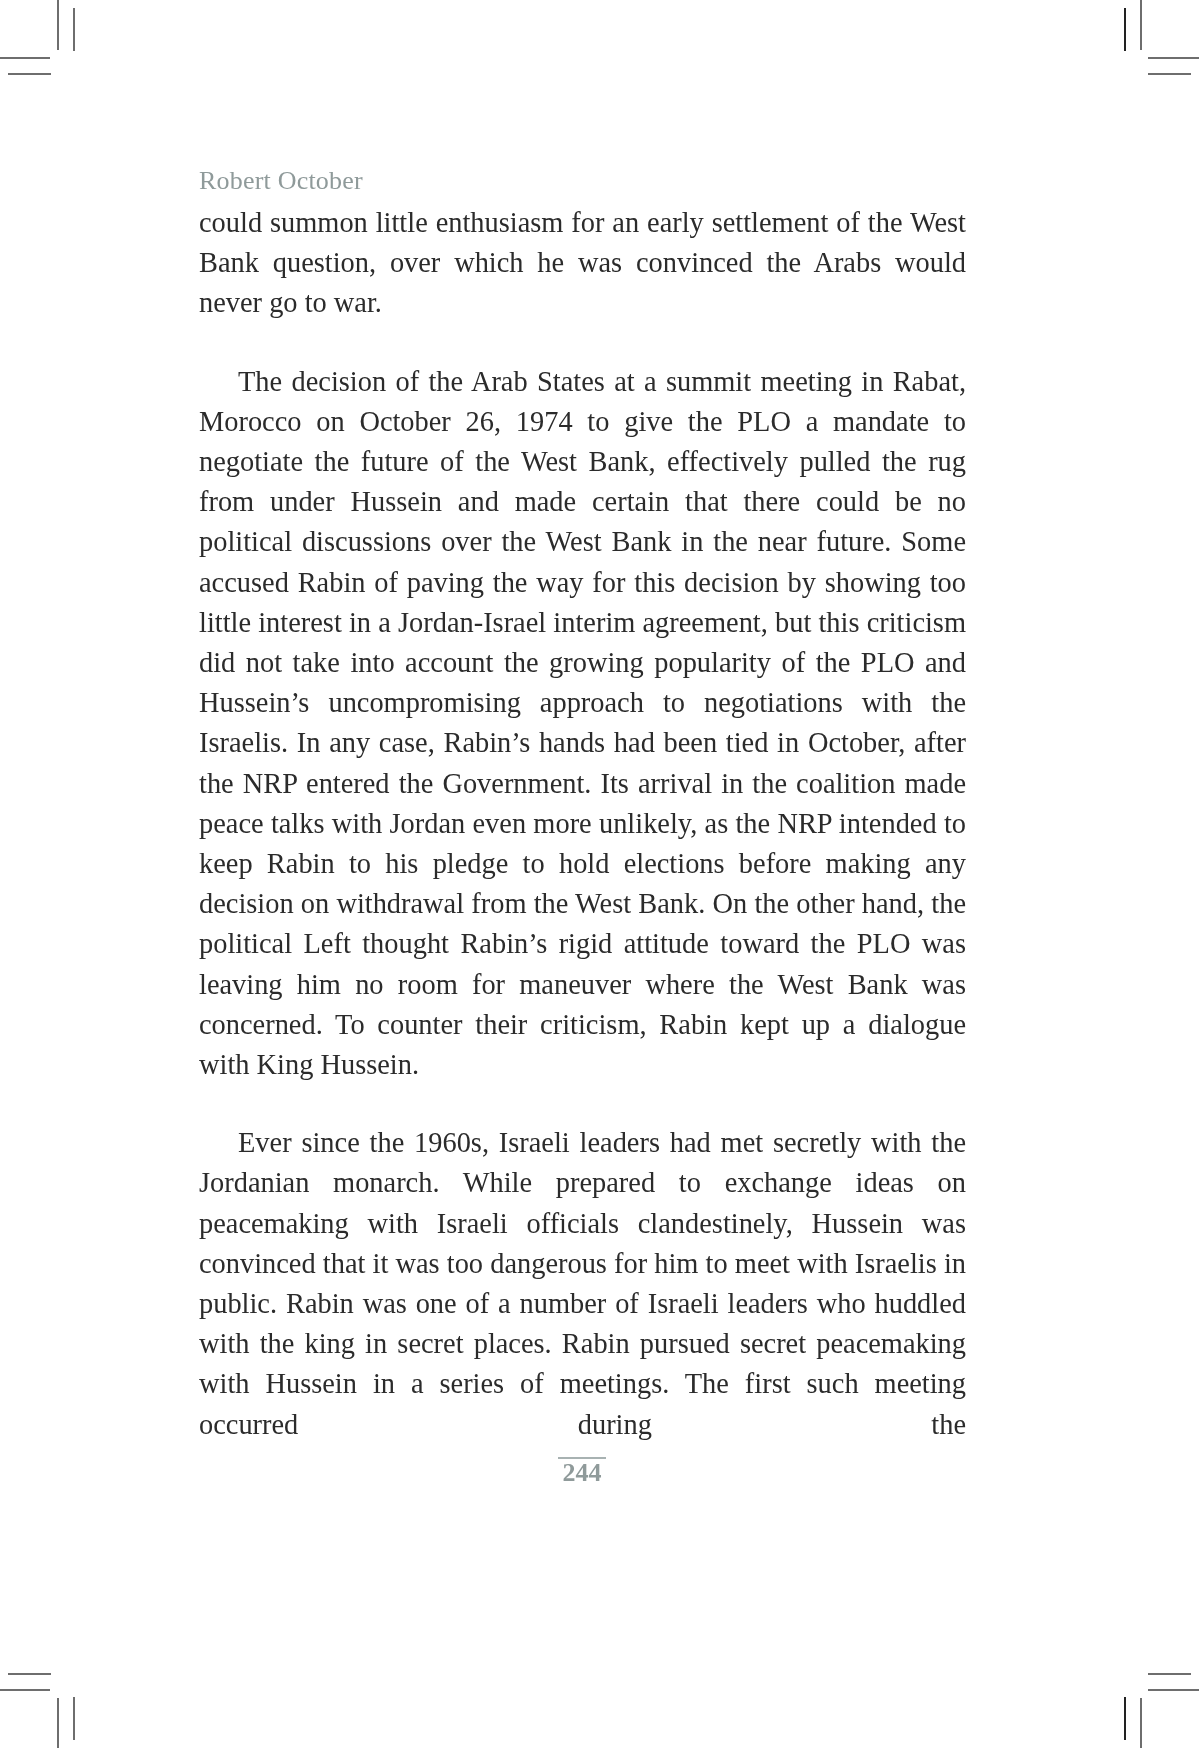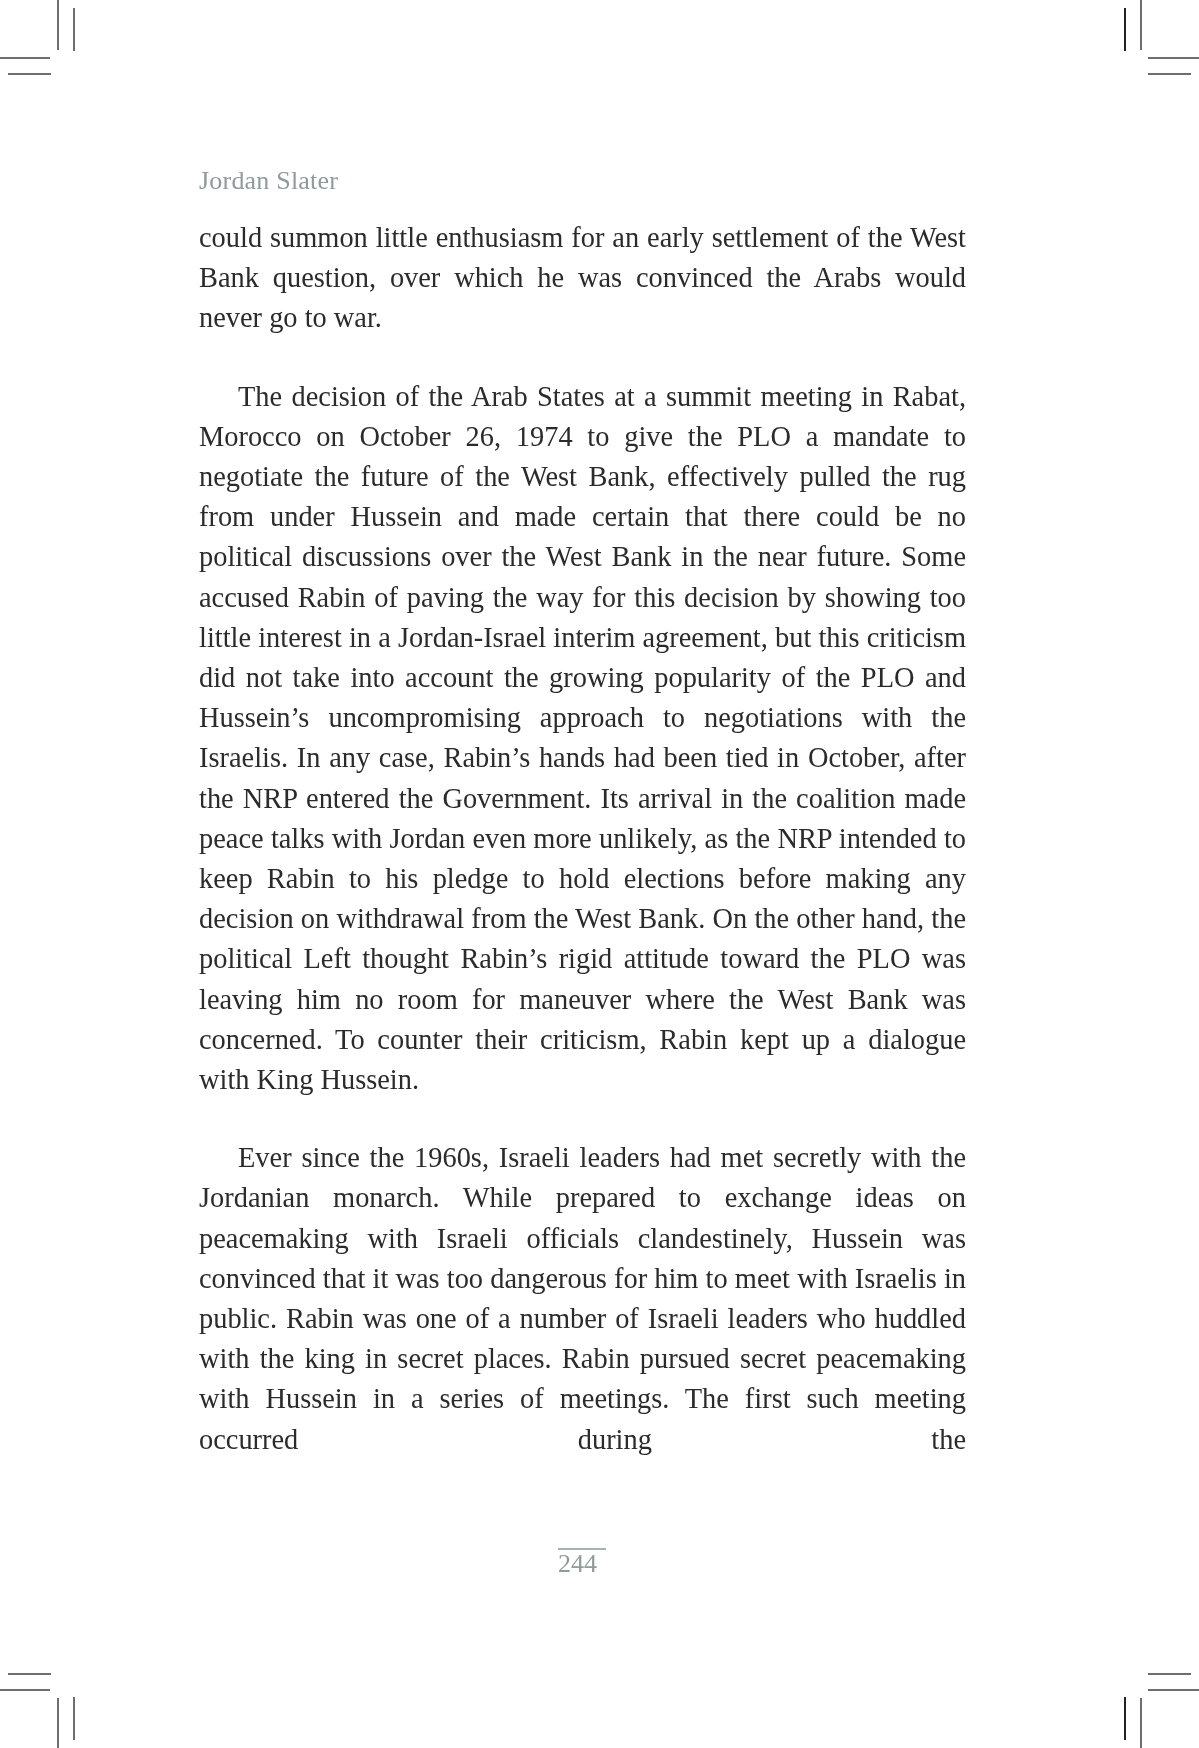--- a/index.html
+++ b/index.html
@@ -27,21 +27,21 @@
     left: 199px;
     top: 166px;
     font-size: 26px;
     color: #8f9a9a;
     letter-spacing: 0.2px;
   }
 
   .text-block {
     position: absolute;
     left: 199px;
-    top: 218px;
+    top: 203px;
     width: 767px;
     color: #2b2b2b;
     font-size: 28.4px;
     line-height: 40.2px;
     text-align: justify;
     text-align-last: left;
   }
   .text-block p {
     margin: 0;
   }
@@ -51,22 +51,24 @@
   .text-block p.indent {
     text-indent: 39px;
   }
   .text-block p.last-justified {
     text-align-last: justify;
   }
 
   .page-number-wrap {
     position: absolute;
     left: 558px;
-    top: 1548px;
+    top: 1457px;
     width: 48px;
+    text-align: center;
+    font-weight: bold;
   }
   .page-rule {
     height: 2px;
     background: #a8b2b2;
     margin-bottom: 1px;
   }
   .page-number {
     font-size: 26px;
     line-height: 26px;
     color: #8f9a9a;
@@ -88,21 +90,21 @@
 <div class="crop h" style="left:8px; top:1673px; width:43px;"></div>
 <div class="crop h" style="left:0; top:1689px; width:50px;"></div>
 <div class="crop v" style="left:57px; top:1698px; height:50px;"></div>
 <div class="crop v" style="left:73px; top:1697px; height:43px;"></div>
 
 <div class="crop h" style="left:1148px; top:1673px; width:43px;"></div>
 <div class="crop h" style="left:1148px; top:1689px; width:51px;"></div>
 <div class="crop v dark" style="left:1124px; top:1697px; height:43px;"></div>
 <div class="crop v" style="left:1140px; top:1698px; height:50px;"></div>
 
-<div class="running-head">Jordan Slater</div>
+<div class="running-head">Robert October</div>
 
 <div class="text-block">
   <p>could summon little enthusiasm for an early settlement of the West Bank question, over which he was convinced the Arabs would never go to war.</p>
   <p class="indent">The decision of the Arab States at a summit meeting in Rabat, Morocco on October 26, 1974 to give the PLO a mandate to negotiate the future of the West Bank, effectively pulled the rug from under Hussein and made certain that there could be no political discussions over the West Bank in the near future. Some accused Rabin of paving the way for this decision by showing too little interest in a Jordan-Israel interim agreement, but this criticism did not take into account the growing popularity of the PLO and Hussein’s uncompromising approach to negotiations with the Israelis. In any case, Rabin’s hands had been tied in October, after the NRP entered the Government. Its arrival in the coalition made peace talks with Jordan even more unlikely, as the NRP intended to keep Rabin to his pledge to hold elections before making any decision on withdrawal from the West Bank. On the other hand, the political Left thought Rabin’s rigid attitude toward the PLO was leaving him no room for maneuver where the West Bank was concerned. To counter their criticism, Rabin kept up a dialogue with King Hussein.</p>
   <p class="indent last-justified">Ever since the 1960s, Israeli leaders had met secretly with the Jordanian monarch. While prepared to exchange ideas on peacemaking with Israeli officials clandestinely, Hussein was convinced that it was too dangerous for him to meet with Israelis in public. Rabin was one of a number of Israeli leaders who huddled with the king in secret places. Rabin pursued secret peacemaking with Hussein in a series of meetings. The first such meeting occurred during the</p>
 </div>
 
 <div class="page-number-wrap">
   <div class="page-rule"></div>
   <div class="page-number">244</div>

